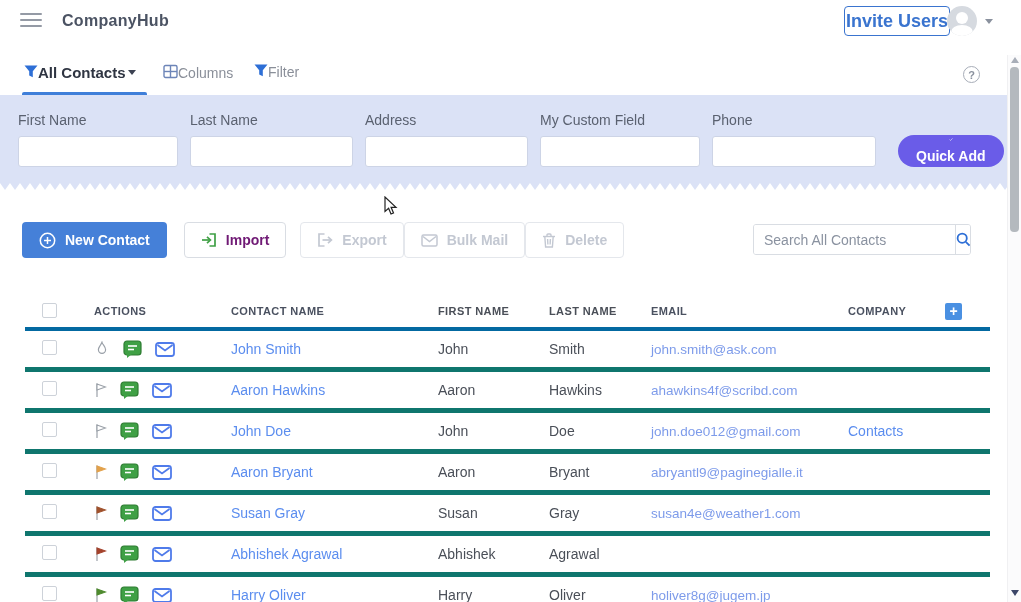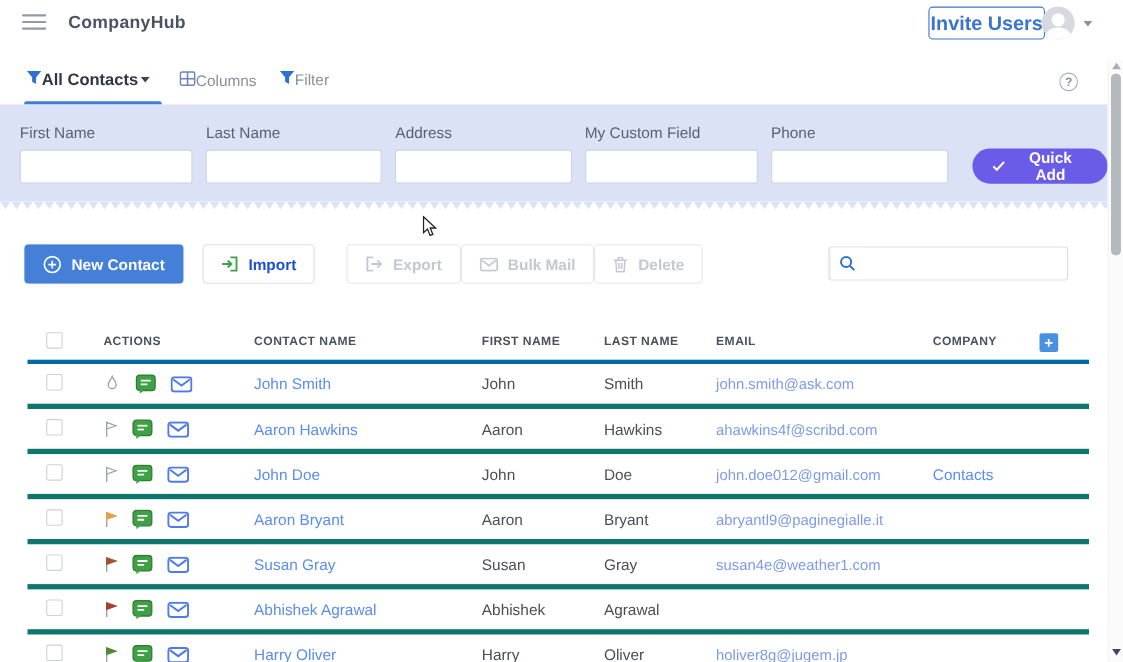--- a/index.html
+++ b/index.html
@@ -32,28 +32,28 @@
   .tab-underline { position:absolute; left:22px; bottom:0; width:125px; height:3px; background:#3f7fd9; border-radius:2px 2px 0 0; }
   .help-circle { position:absolute; left:963px; top:66px; width:17px; height:17px; border:1.5px solid #a7adb8;
     border-radius:50%; color:#8a919e; font-size:11px; font-weight:700; display:flex; align-items:center; justify-content:center; cursor:pointer; }
   
   .quick-add { position:absolute; top:95px; left:0; width:1007px; height:88px; background:#dbe2f6; }
   .qa-fields { position:absolute; left:18px; top:17px; display:flex; gap:12px; align-items:flex-end; }
   .qa-field label { display:block; font-size:14px; color:#5a6170; margin-bottom:8px; }
   .qa-field input { height:31px; width:100%; border:1px solid #cdd4e6; border-radius:3px; background:#fff; padding:0 8px; font-size:14px; outline:none; }
   .qa-w1{width:160px}.qa-w2{width:163px}.qa-w3{width:163px}.qa-w4{width:160px}.qa-w5{width:164px}
   .quick-add-btn { margin-left:10px; height:32px; padding:3px 18px; border:none; border-radius:16px; background:#6a5ce8;
-    color:#fff; font-size:14px; font-weight:700; display:flex; align-items:center; gap:7px; cursor:pointer; font-family:inherit; }
+    color:#fff; font-size:14px; font-weight:700; display:flex; align-items:center; gap:7px; cursor:pointer; font-family:inherit;flex-direction:column; }
   .zigzag { position:absolute; left:0; top:88px; width:100%; height:8px; display:block; }
   
   .toolbar { position:absolute; top:222px; left:22px; display:flex; align-items:center; }
   .btn { height:36px; display:flex; align-items:center; gap:9px; padding:0 16px; border-radius:4px; font-size:14px;
     font-weight:700; cursor:pointer; border:1px solid transparent; background:#fff; font-family:inherit; }
   .btn-primary { background:#4580d8; color:#fff; margin-right:17px; }
-  .btn-import { border-color:#d9dde3; color:#1d4ed8; margin-right:29px; }
+  .btn-import { border-color:#d9dde3; color:#701a75; margin-right:14px; }
   .btn-import svg { color:#3fa045; }
   .btn-disabled { border-color:#e4e7ec; color:#c3c8d2; cursor:default; }
   .search-wrap { position:absolute; top:224px; left:753px; width:218px; height:31px; display:flex;
     border:1px solid #d9dde3; border-radius:3px; background:#fff; overflow:hidden; }
   .search-wrap input { flex:1; border:none; outline:none; padding:0 10px; font-size:14px; color:#4b5058; font-family:inherit; }
   .search-wrap input::placeholder { color:#8a92a0; }
   .search-btn { width:31px; border:none; border-left:1px solid #d9dde3; background:#fff; display:flex; align-items:center; justify-content:center; cursor:pointer; }
   
   .table { position:absolute; top:295px; left:25px; width:965px; }
   .thead { display:flex; height:36px; align-items:center; border-bottom:4px solid #0369a1;
@@ -209,20 +209,21 @@
       <line x1="1" y1="3.5" x2="13" y2="3.5"></line>
         <path d="M5 3.5 V2 a1 1 0 0 1 1-1 h2 a1 1 0 0 1 1 1 V3.5"></path>
       <path d="M2.8 3.5 L3.6 14 H10.4 L11.2 3.5"></path>
         <line x1="5.6" y1="6" x2="5.9" y2="11.5"></line>
         <line x1="8.4" y1="6" x2="8.1" y2="11.5"></line>
     </svg>
     <span>Delete</span>
   </button>
 </div>
 <div class="search-wrap">
+  <input type="text" placeholder="Search All Contacts" style="">
   <button class="search-btn">
     <svg width="15" height="15" viewBox="0 0 15 15" fill="none" stroke="#2e6fd6" stroke-width="1.8">
       <circle cx="6.2" cy="6.2" r="4.6"></circle>
         <line x1="9.8" y1="9.8" x2="13.6" y2="13.6"></line>
     </svg>
   </button>
 </div>
 
 <div class="table">
   <div class="thead">

